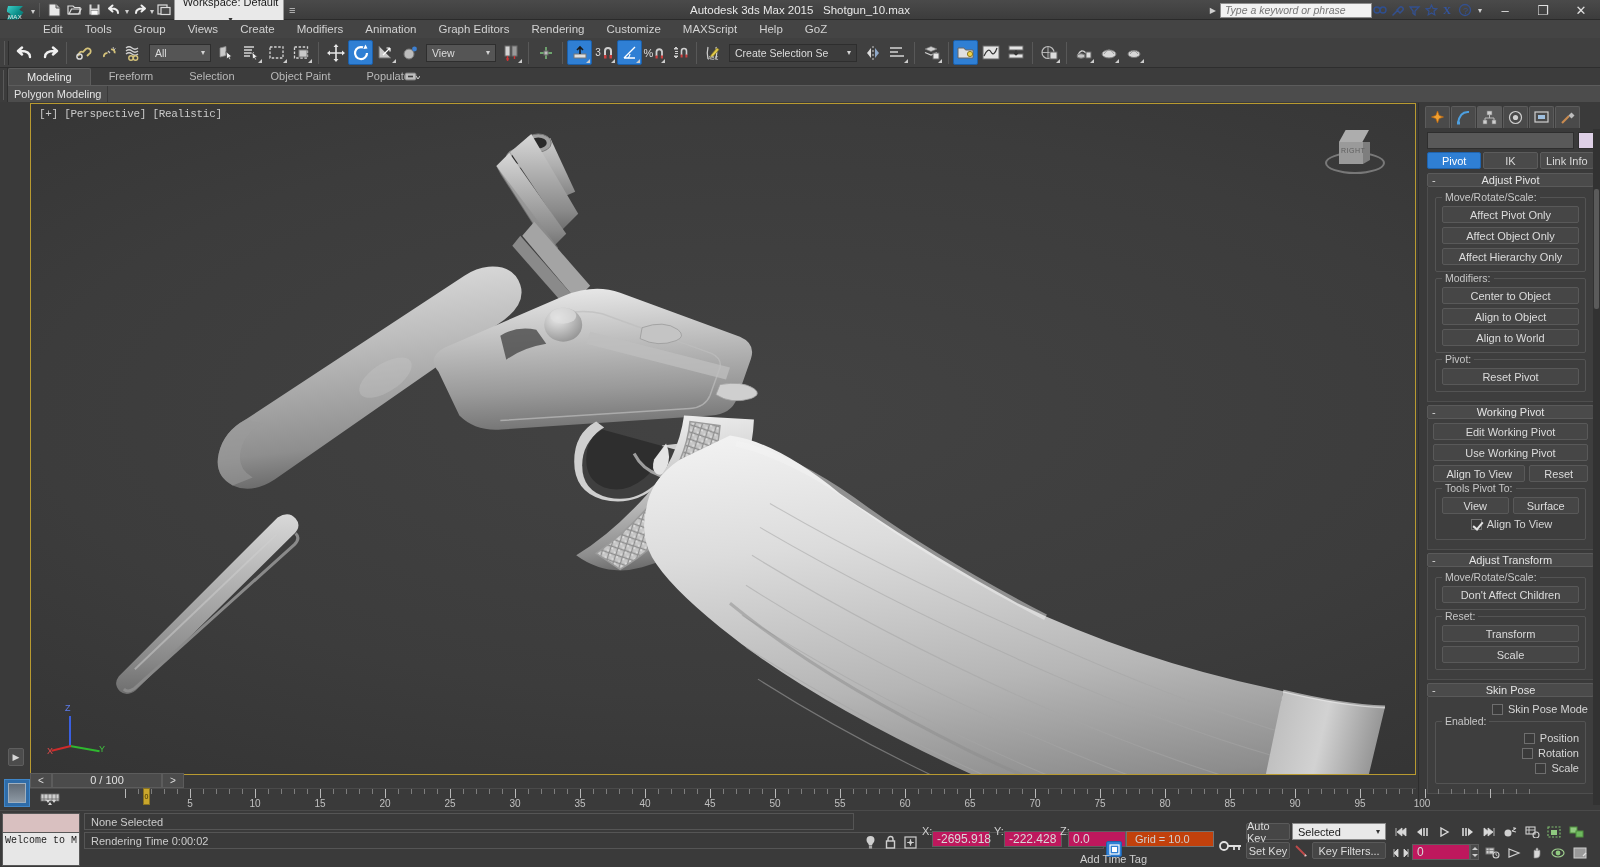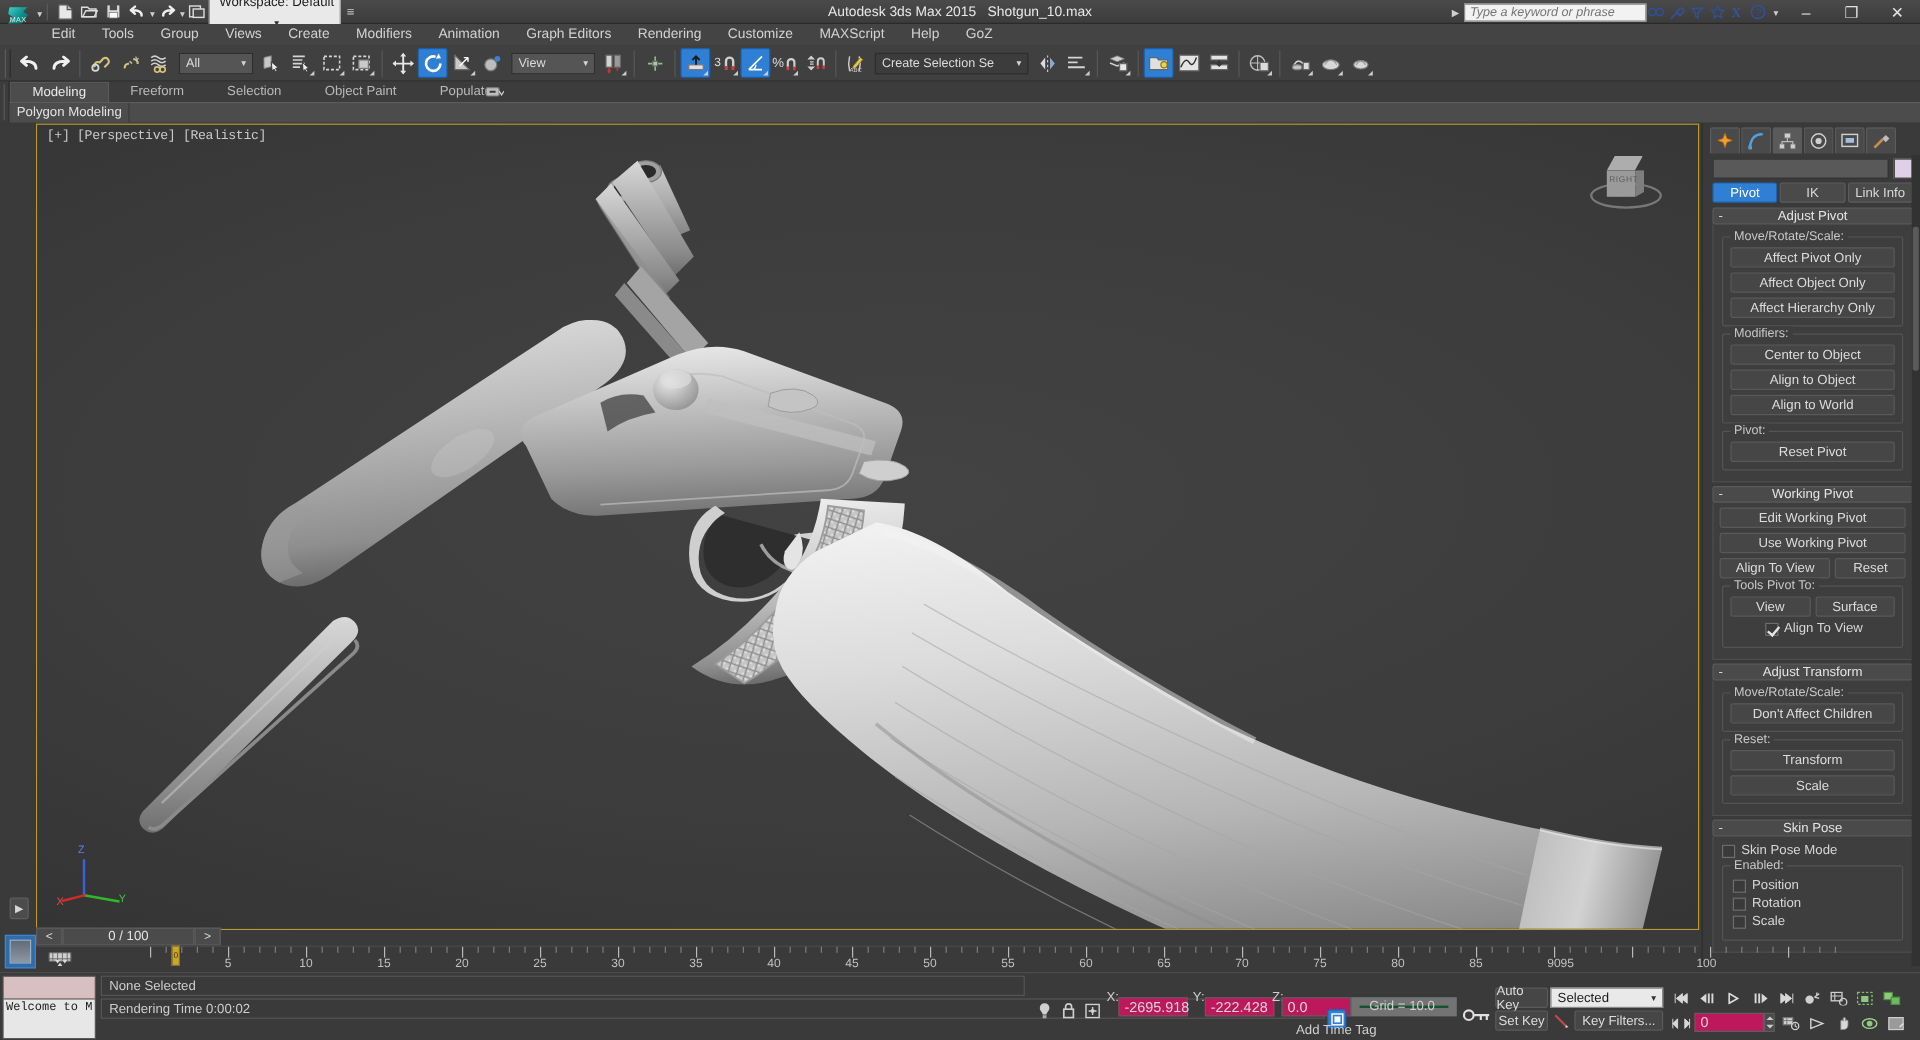--- a/index.html
+++ b/index.html
@@ -185,21 +185,21 @@
   .roll-body{border:1px solid #4e4e4e;border-top:none;padding:4px 5px 5px 5px;background:#3e3e3e;}
   .grp{border:1px solid #545454;margin:6px 2px 4px 2px;padding:8px 6px 6px 6px;position:relative;border-radius:2px;}
   .grp > .lg{position:absolute;left:6px;top:-7px;background:#3e3e3e;padding:0 3px;color:#c7c7c7;font-size:10.5px;}
   .cbtn{
     width:100%;height:17px;background:#464646;border:1px solid #595959;color:#dcdcdc;
     display:flex;align-items:center;justify-content:center;font-size:11px;margin-bottom:4px;border-radius:2px;
   }
   .cbtn.last{margin-bottom:0;}
   .cbrow{display:flex;gap:4px;margin-bottom:4px;}
   .cbrow .cbtn{margin-bottom:0;}
-  .chk{display:flex;align-items:center;gap:5px;margin:2px 0 3px 2px;font-size:11px;color:#d6d6d6;}
+  .chk{display:flex;align-items:center;gap:5px;margin:2px 0 3px 2px;font-size:11px;color:#d6d6d6;justify-content:flex-end;}
   .box{width:11px;height:11px;background:#3a3a3a;border:1px solid #6e6e6e;position:relative;}
   .box.on:after{
     content:"";position:absolute;left:3px;top:0px;width:4px;height:8px;
     border:solid #e4e4e4;border-width:0 2px 2px 0;transform:rotate(40deg);
   }
   .cp-scroll{position:absolute;right:0;top:26px;width:7px;height:676px;background:#323232;}
   .cp-scroll i{position:absolute;left:1px;top:60px;width:5px;height:120px;background:#5a5a5a;border-radius:2px;}
 
   
   .timeslider{
@@ -240,21 +240,21 @@
     position:absolute;height:17px;background:#3a3a3a;border:1px solid #555;color:#ccc;
     display:flex;align-items:center;padding:0 6px;font-size:11px;
   }
   .sb-ico{width:20px;height:18px;display:flex;align-items:center;justify-content:center;color:#d4d4d4;font-size:12px;}
   .coordlbl{color:#d0d0d0;font-size:11px;margin-right:2px;}
   .coordbox{
     width:58px;height:16px;background:#be185d;border:1px solid #5e5e5e;color:#d8d8d8;
     font-size:12px;display:flex;align-items:center;padding-left:4px;
   }
   .gridbox{
-    height:16px;background:#14532d;border:7px solid #737373;color:#cfcfcf;font-size:11px;
+    height:16px;background:#c2410c;border:1px solid #737373;color:#cfcfcf;font-size:11px;
     display:flex;align-items:center;padding:0 8px;
   }
   .animbtn{
     background:#464646;border:1px solid #5a5a5a;color:#dcdcdc;font-size:11px;
     display:flex;align-items:center;justify-content:center;border-radius:2px;
   }
   .dsel{
     height:17px;background:#e9e9e9;border:1px solid #8a8a8a;color:#1b1b1b;font-size:11px;
     display:flex;align-items:center;padding:0 2px 0 5px;
   }
@@ -1008,21 +1008,21 @@
       <div class="num" style="left:640px;">45</div>
       <div class="num" style="left:705px;">50</div>
       <div class="num" style="left:770px;">55</div>
       <div class="num" style="left:835px;">60</div>
       <div class="num" style="left:900px;">65</div>
       <div class="num" style="left:965px;">70</div>
       <div class="num" style="left:1030px;">75</div>
       <div class="num" style="left:1095px;">80</div>
       <div class="num" style="left:1160px;">85</div>
       <div class="num" style="left:1225px;">90</div>
-      <div class="num" style="left:1236px;">95</div>
+      <div class="num" style="left:1290px;">95</div>
       <div class="num" style="left:1352px;">100</div>
     <div class="tick" style="left: 55px; height: 9px; background: rgb(184, 184, 184);"></div>
         <div class="tick" style="left: 68px; height: 5px; background: rgb(125, 125, 125);"></div>
         <div class="tick" style="left: 81px; height: 5px; background: rgb(125, 125, 125);"></div>
         <div class="tick" style="left: 94px; height: 5px; background: rgb(125, 125, 125);"></div>
         <div class="tick" style="left: 107px; height: 5px; background: rgb(125, 125, 125);"></div>
         <div class="tick" style="left: 120px; height: 9px; background: rgb(184, 184, 184);"></div>
         <div class="tick" style="left: 133px; height: 5px; background: rgb(125, 125, 125);"></div>
         <div class="tick" style="left: 146px; height: 5px; background: rgb(125, 125, 125);"></div>
         <div class="tick" style="left: 159px; height: 5px; background: rgb(125, 125, 125);"></div>

